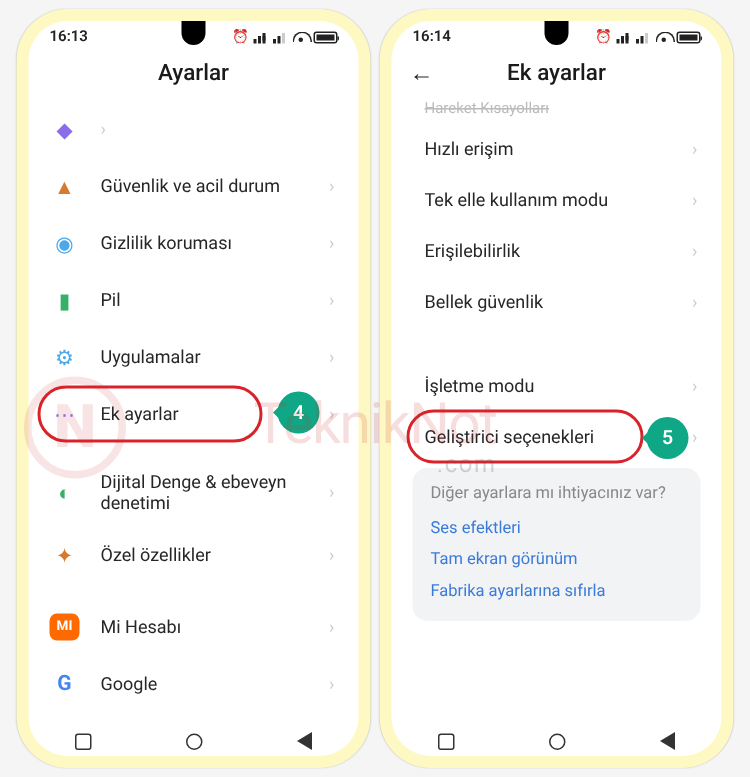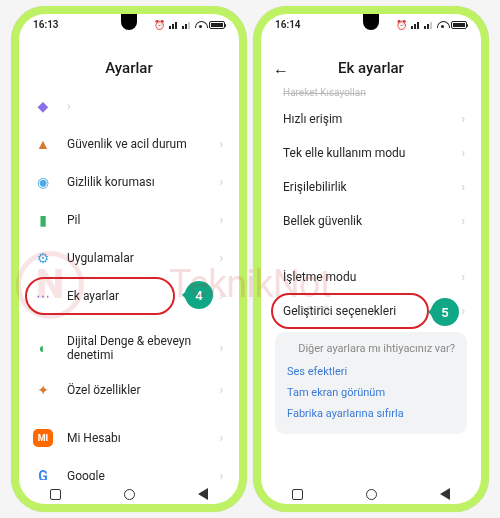--- a/index.html
+++ b/index.html
@@ -1,19 +1,19 @@
 <!DOCTYPE html>
 <html><head>
 <meta charset="utf-8">
 <style>
   * { margin: 0; padding: 0; box-sizing: border-box; font-family: -apple-system, BlinkMacSystemFont, "Segoe UI", Roboto, sans-serif; }
   body { background: #f5f5f5; width: 500px; height: 518px; position: relative; display:flex; justify-content:center; align-items:center; gap:6px;}
   .phone {
     width: 236px; height: 506px;
-    background: #bef264; border-radius: 34px;
+    background: #fef9c3; border-radius: 34px;
     padding: 8px;
     position: relative;
     box-shadow: 0 0 1px rgba(0,0,0,.2);
   }
   .screen {
     width: 100%; height: 100%;
     background: #fff; border-radius: 26px;
     overflow: hidden;
     position: relative;
     display: flex; flex-direction: column;
@@ -31,21 +31,21 @@
   .sig { width:10px; height:8px; position:relative; }
   .sig::before{content:'';position:absolute;bottom:0;left:0;width:2px;height:3px;background:#222;}
   .sig::after{content:'';position:absolute;bottom:0;left:3px;width:2px;height:5px;background:#222;box-shadow:3px 0 0 #222, 3px -2px 0 #222;}
   .sig.sig2::after{box-shadow:3px 0 0 #ccc, 3px -2px 0 #ccc;}
   .wifi { width:11px;height:8px;position:relative;}
   .wifi::before{content:'';position:absolute;bottom:1px;left:4px;width:3px;height:3px;background:#222;border-radius:50%;}
   .wifi::after{content:'';position:absolute;top:0;left:0;width:11px;height:6px;border:1.5px solid #222;border-bottom:none;border-radius:8px 8px 0 0;}
   .batt { width:16px;height:8px;border:1px solid #222;border-radius:2px;position:relative;}
   .batt::before{content:'';position:absolute;top:1px;left:1px;width:12px;height:4px;background:#222;}
   .batt::after{content:'';position:absolute;right:-2px;top:2px;width:1.5px;height:3px;background:#222;border-radius:0 1px 1px 0;}
-  .header { text-align:center; padding: 8px 0 10px; position:relative;margin-top:20px; }
+  .header { text-align:center; padding: 8px 0 10px; position:relative; }
   .header h1 { font-size: 15px; font-weight: 500; color:#1a1a1a; }
   .back { position:absolute; left:12px; top:8px; font-size:16px; color:#222; }
   .list { flex:1; overflow:hidden; padding: 0 4px; }
   .row {
     display:flex; align-items:center; padding: 9px 12px 9px 10px;
     position:relative;
   }
   .row.nogap{ padding: 10px 12px 10px 18px; }
   .ico { width:20px; height:20px; margin-right:14px; display:flex;align-items:center;justify-content:center; font-size:14px; flex-shrink:0;}
   .label { flex:1; font-size:12px; color:#262626; font-weight:400; }
@@ -61,21 +61,21 @@
     color:#fff; font-weight:600; font-size:13px; z-index:4;
   }
   .badge::before{
     content:''; position:absolute; left:-10px; top:7px;
     border:7px solid transparent; border-right-color:#0fa785;
   }
   .infobox {
     margin: 4px 10px; background:#f2f3f5; border-radius:10px;
     padding: 10px 12px; font-size:11px;
   }
-  .infobox .q { color:#888; margin-bottom:6px;text-align:right; }
+  .infobox .q { color:#888; margin-bottom:6px; }
   .infobox .link { color:#3a7ad9; padding:4px 0; }
   .navbar { display:flex; justify-content:space-around; align-items:center;
     padding:8px 0 4px; }
   .nav-sq { width:11px;height:11px;border:1.5px solid #333;border-radius:2px;}
   .nav-ci { width:11px;height:11px;border:1.5px solid #333;border-radius:50%;}
   .nav-tr { width:0;height:0;border-top:6px solid transparent;border-bottom:6px solid transparent;border-right:10px solid #333;}
   .watermark {
     position:absolute; left:50%; top:56%; transform:translate(-50%,-50%);
     font-size:38px; font-weight:400; color:rgba(200,50,50,.16);
     pointer-events:none; z-index:10; white-space:nowrap; letter-spacing:-1px;

